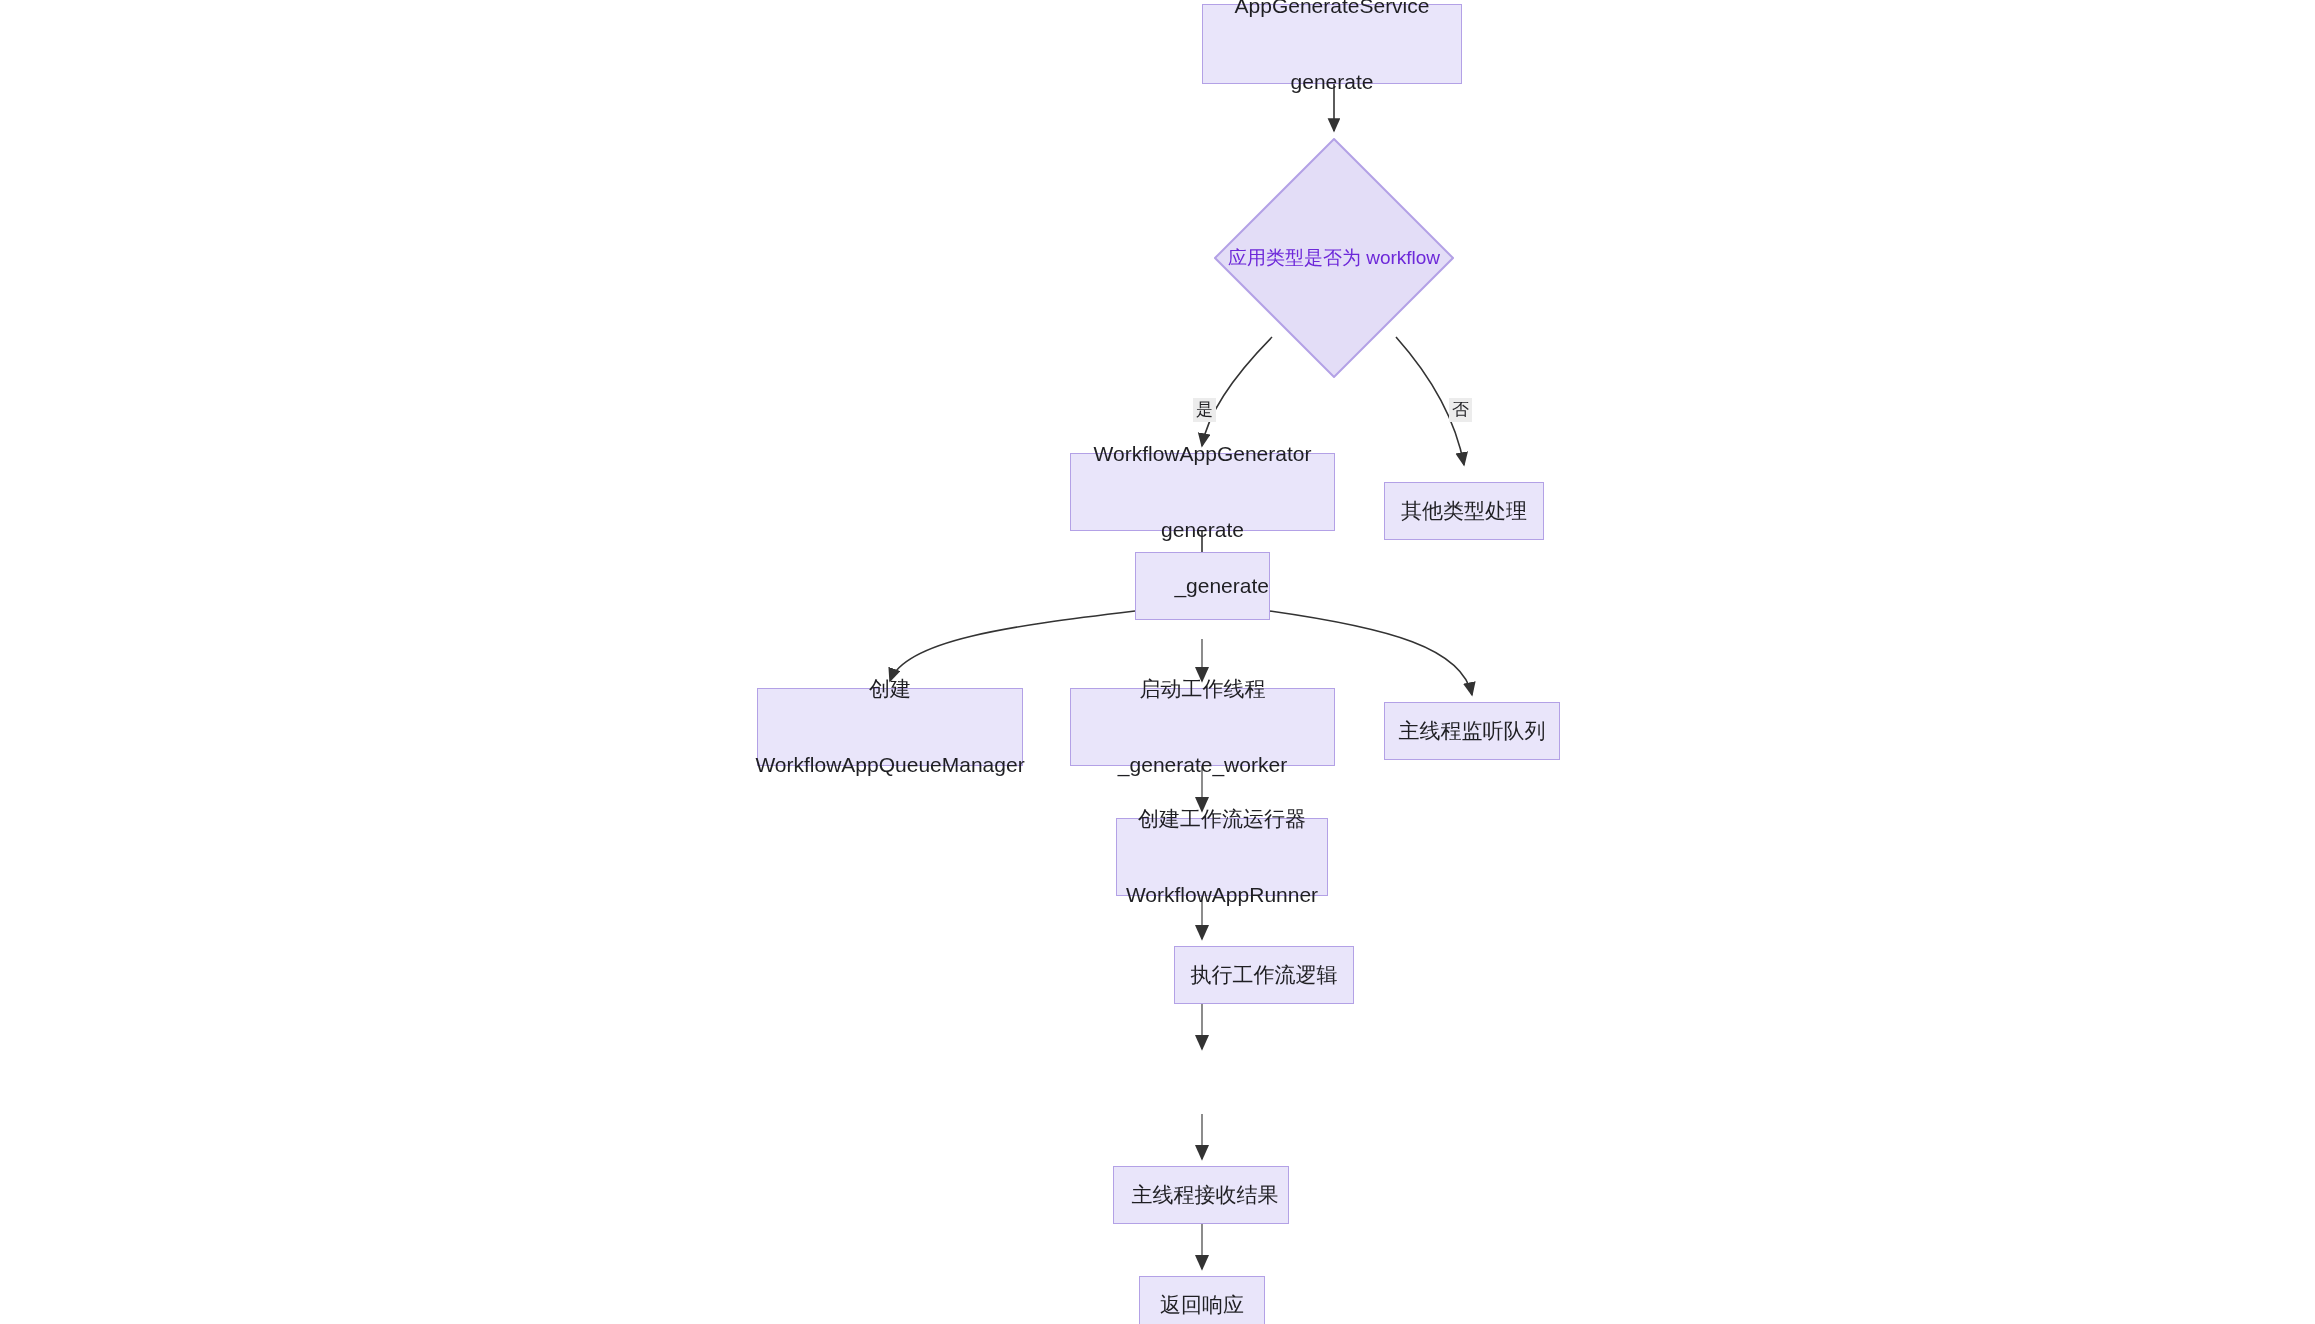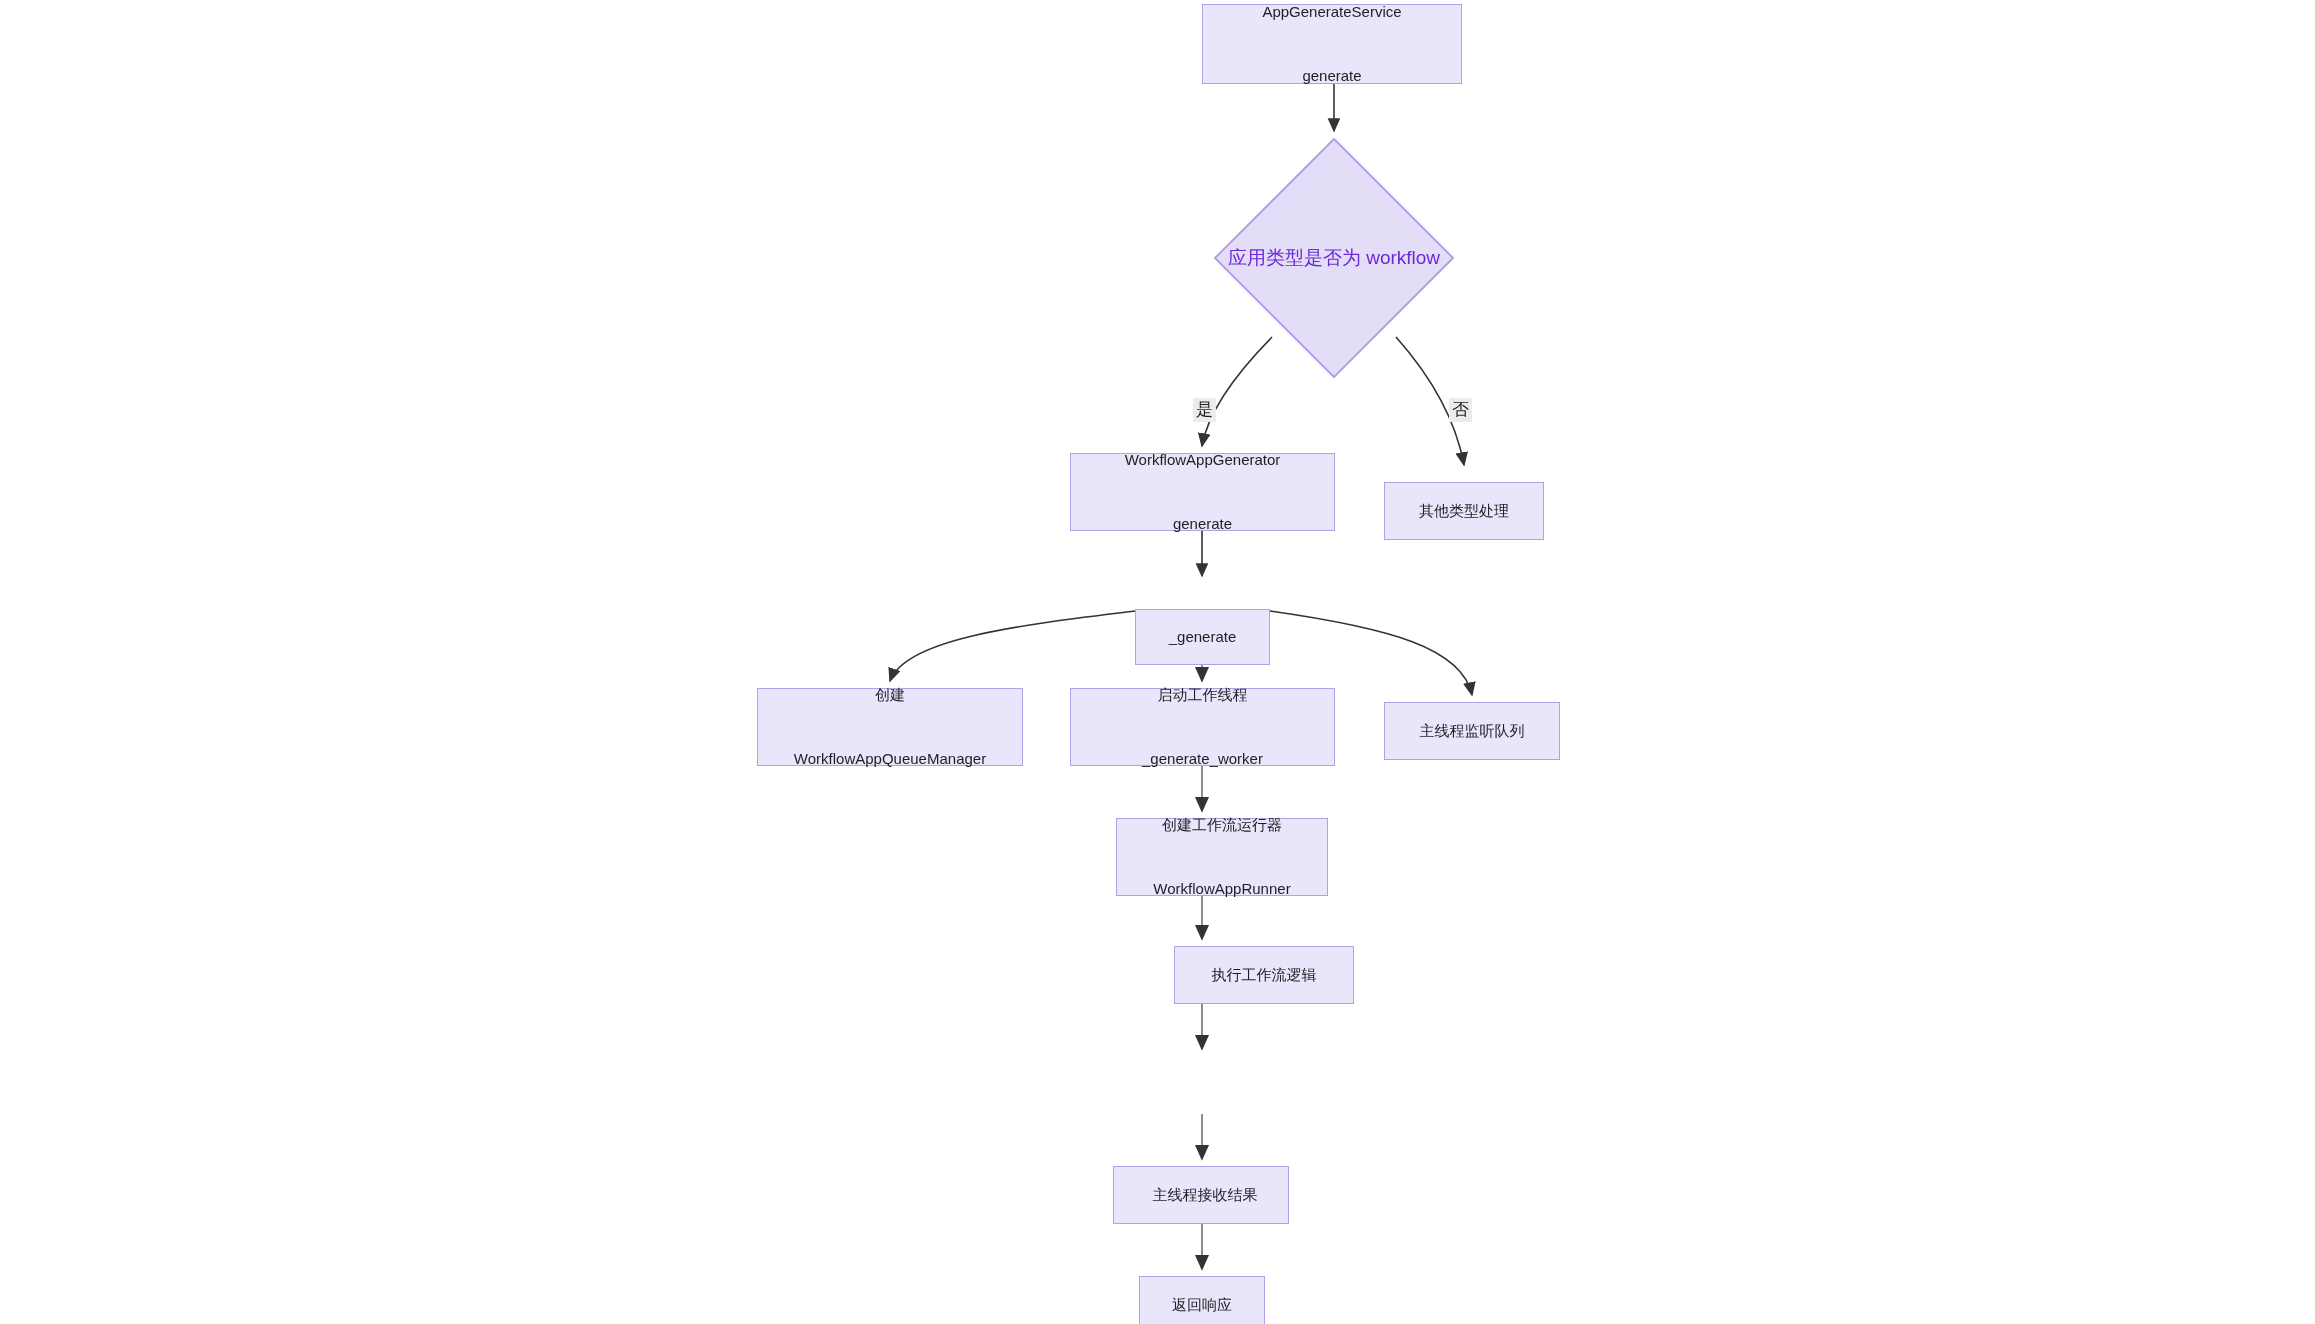--- a/index.html
+++ b/index.html
@@ -29,21 +29,21 @@
   .node {
     position: absolute;
     box-sizing: border-box;
     background: #e9e5fa;
     border: 1.6px solid #b3a1e6;
     display: flex;
     flex-direction: column;
     align-items: center;
     justify-content: center;
     color: #1f1f23;
-    font-size: 15px;
+    font-size: 21px;
     line-height: 1.9;
     text-align: center;
     white-space: nowrap;
     gap: 36px;
   }
   .node .line {
     display: block;
   }
   .diamond-wrap {
     position: absolute;
@@ -125,21 +125,21 @@
 
   <div class="node" id="n-workflow_app_generator" style="left: 1070px; top: 453px; width: 265px; height: 78px;">
     <span class="line">WorkflowAppGenerator</span>
     <span class="line">generate</span>
   </div>
 
   <div class="node" id="n-other_type_handling" style="left: 1384px; top: 472px; width: 160px; height: 58px; margin-top: 10px;">
     <span class="line">其他类型处理</span>
   </div>
 
-  <div class="node" id="n-generate_private" style="left: 1135px; top: 609px; width: 135px; height: 56px;">
+  <div class="node" id="n-generate_private" style="left: 1135px; top: 552px; width: 135px; height: 68px; align-items: flex-end;">
     <span class="line">_generate</span>
   </div>
 
   <div class="node" id="n-create_queue_manager" style="left: 757px; top: 688px; width: 266px; height: 78px;">
     <span class="line">创建</span>
     <span class="line">WorkflowAppQueueManager</span>
   </div>
 
   <div class="node" id="n-start_worker_thread" style="left: 1070px; top: 688px; width: 265px; height: 78px;">
     <span class="line">启动工作线程</span>

